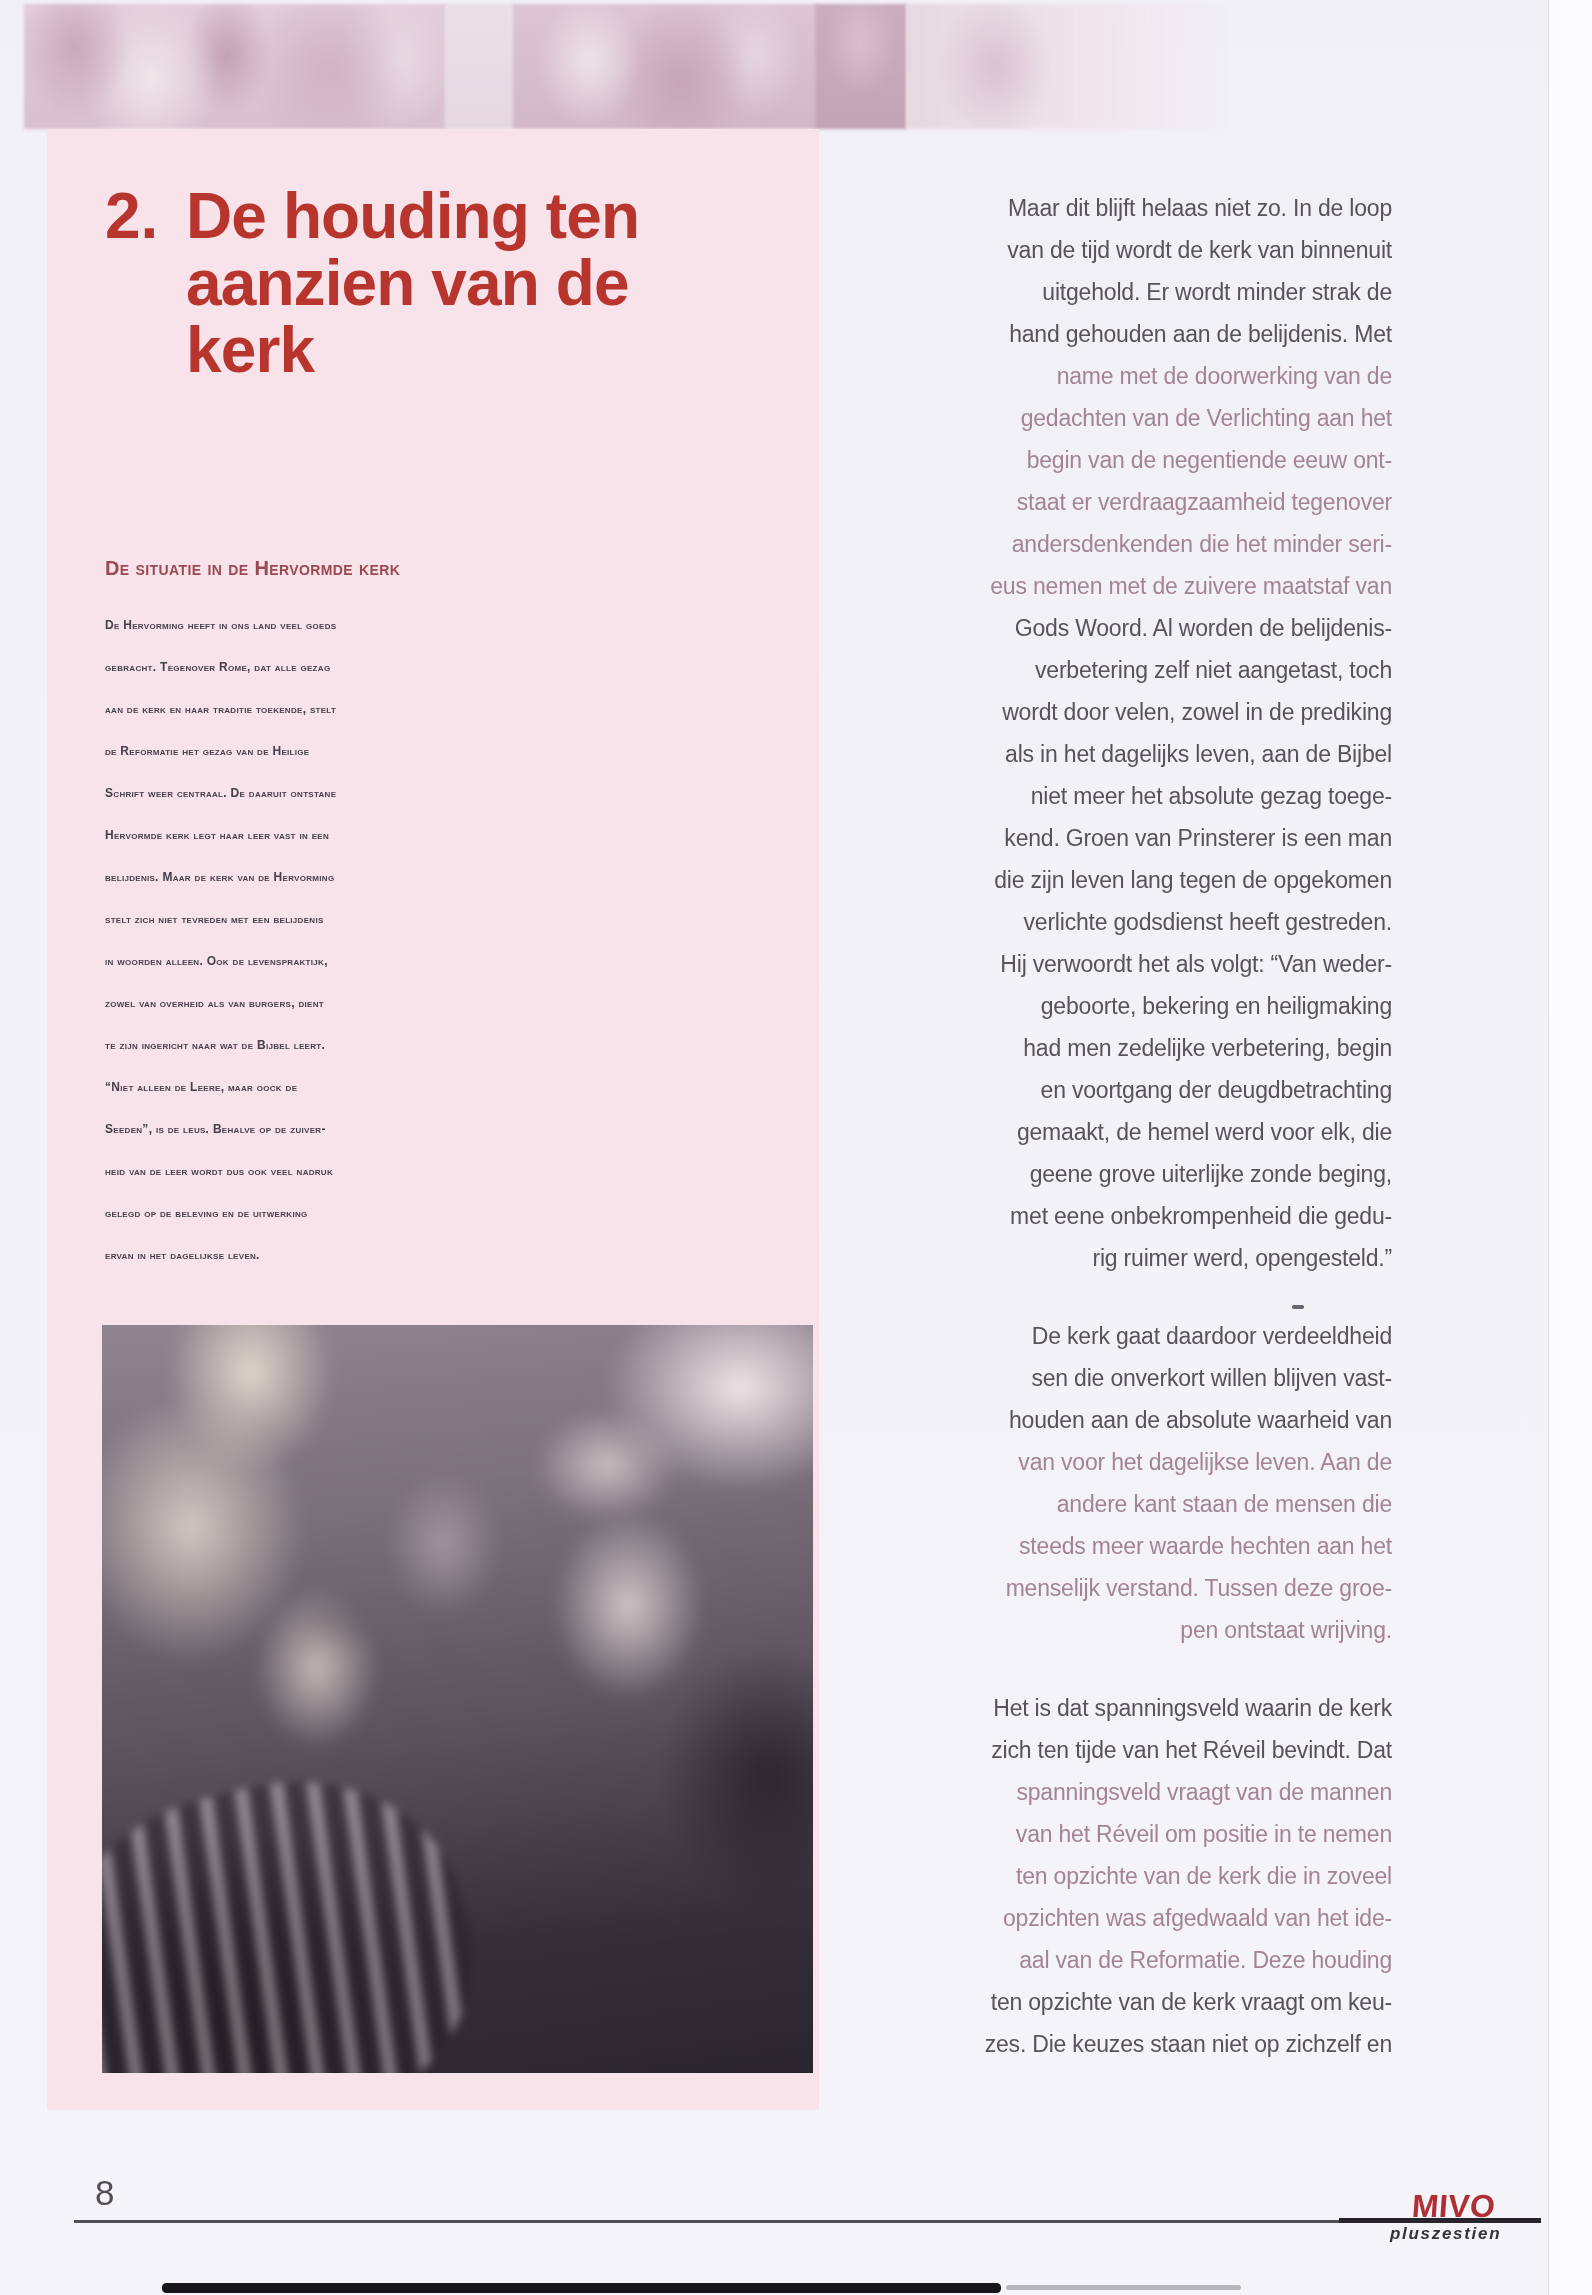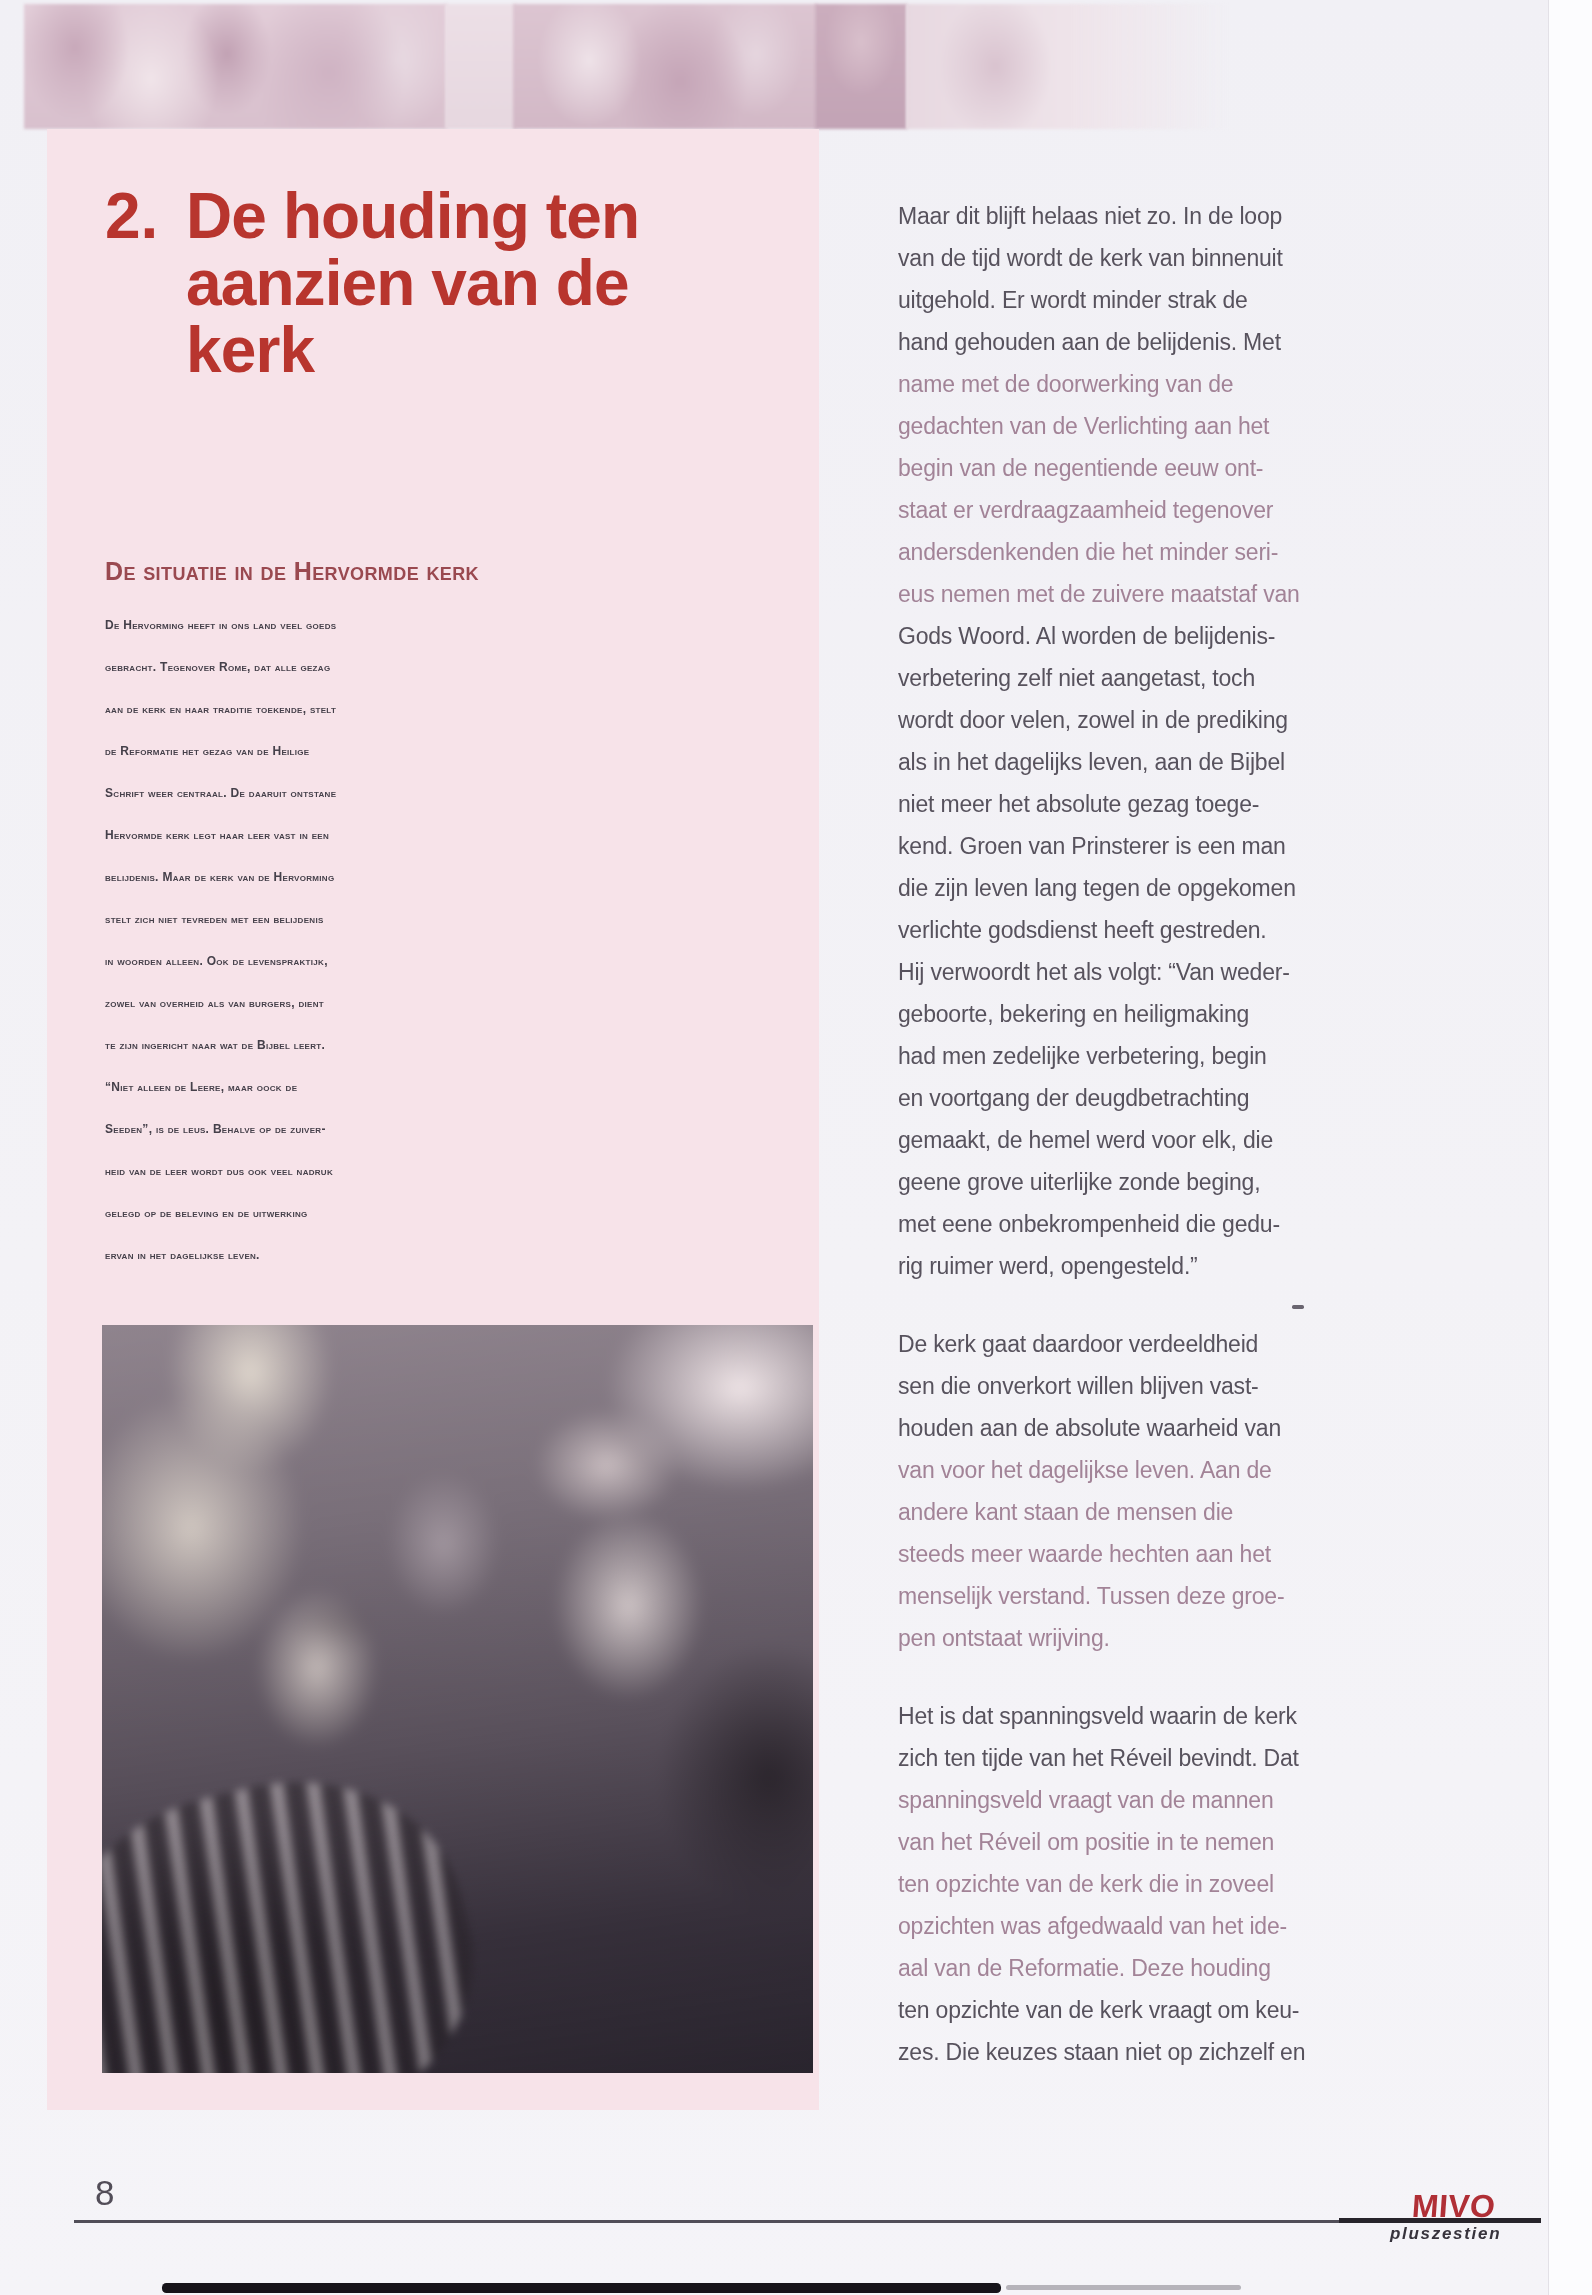--- a/index.html
+++ b/index.html
@@ -30,21 +30,21 @@
   .seg5{left:882px;width:406px;background:
     radial-gradient(95px 121px at 22% 50%,#d9c3cf 0%,rgba(217,195,207,0) 60%),
     linear-gradient(90deg,#e7d8e0 0%,#eee3e9 40%,rgba(243,242,246,0) 80%);}
   
   .left-panel{position:absolute;left:47px;top:129px;width:772px;height:1981px;background:#f7e3e9;}
   .title-row{position:absolute;left:105px;top:183px;display:flex;}
   .chapter-num{font-size:64px;font-weight:700;color:var(--accent);width:81px;line-height:67px;}
   .article-title{font-size:64px;font-weight:700;color:var(--accent);line-height:67px;letter-spacing:-0.9px;}
   .section-heading{
     position:absolute;left:105px;top:557px;font-variant:small-caps;font-weight:700;
-    font-size:25px;letter-spacing:0.4px;color:var(--maroon);}
+    font-size:20px;letter-spacing:0.4px;color:var(--maroon);}
   .section-body{
     position:absolute;left:105px;top:604px;width:371px;font-variant:small-caps;font-weight:600;
     font-size:12px;line-height:42px;letter-spacing:0.3px;color:var(--smallcaps);white-space:pre-line;}
   
   .photo{position:absolute;left:102px;top:1325px;width:711px;height:748px;overflow:hidden;background:#3a343c;}
   .photo .base{position:absolute;inset:-15.5px;filter:blur(7px);background:
     radial-gradient(129px 155px at 22% 8%,#ded6cb 0%,rgba(222,214,203,0) 65%),
     radial-gradient(190px 224px at 14% 28%,#d7cec6 0%,rgba(215,206,198,0) 60%),
     radial-gradient(112px 147px at 31% 46%,#cfc5c2 0%,rgba(207,197,194,0) 55%),
     radial-gradient(60px 43px at 33% 41%,#4f4650 0%,rgba(79,70,80,0) 70%),
@@ -54,21 +54,21 @@
     radial-gradient(138px 173px at 73% 38%,#d9cfd0 0%,rgba(217,207,208,0) 55%),
     radial-gradient(173px 207px at 92% 60%,#28222a 0%,rgba(40,34,42,0) 65%),
     radial-gradient(259px 293px at 20% 92%,#211c23 0%,rgba(33,28,35,0) 70%),
     linear-gradient(172deg,#857a84 0%,#746a75 28%,#5a515d 55%,#3b3440 78%,#2b2630 100%);}
   .photo .stripes{position:absolute;left:-6%;bottom:-8%;width:58%;height:46%;
     transform:rotate(-14deg);filter:blur(4.3px);border-radius:45%;
     background:repeating-linear-gradient(96deg,rgba(224,216,219,.5) 0 14px,rgba(42,36,42,.55) 14px 36px);}
   .photo .wash{position:absolute;inset:0;background:linear-gradient(180deg,rgba(244,228,233,.10),rgba(20,16,20,.14) 82%);}
   
   .right-col{position:absolute;left:882px;top:179px;width:518px;}
-  .para{margin:16px;}
+  .para{margin:8px;text-align:right;}
   .para + .para{margin-top:36px;}
   .ln{font-size:23px;line-height:42px;letter-spacing:-0.2px;}
   .tone-dark{color:var(--body-dark);}
   .tone-light{color:var(--body-light);}
   
   .page-number{position:absolute;left:95px;top:2173px;font-size:35px;color:#524d58;}
   .footer-rule{position:absolute;left:74px;top:2220px;width:1467px;height:2.6px;background:#514e58;}
   .footer-rule-strong{position:absolute;left:1339px;top:2218px;width:202px;height:5.2px;background:#27242b;}
   .brand{position:absolute;left:1412px;top:2188px;font-size:32px;font-weight:800;
     color:var(--brand-red);letter-spacing:0.4px;transform:skewX(-4deg);}

